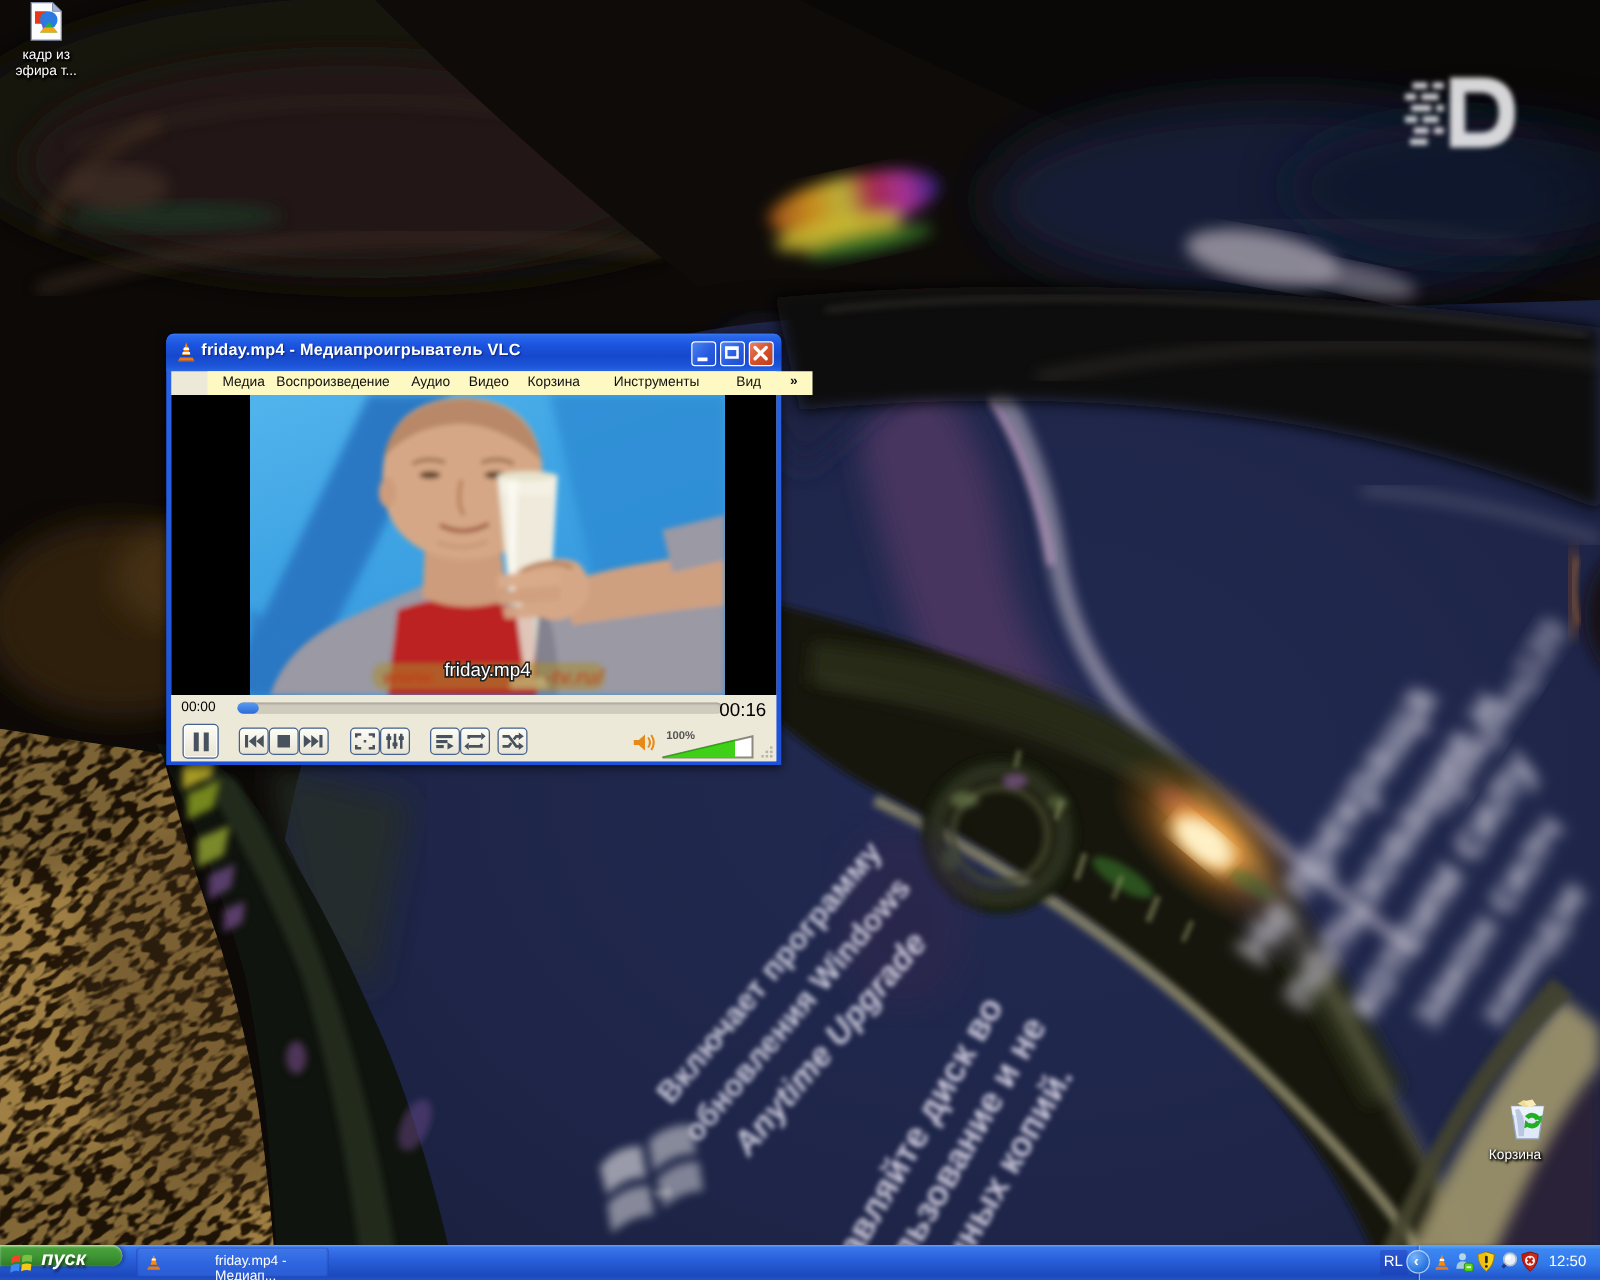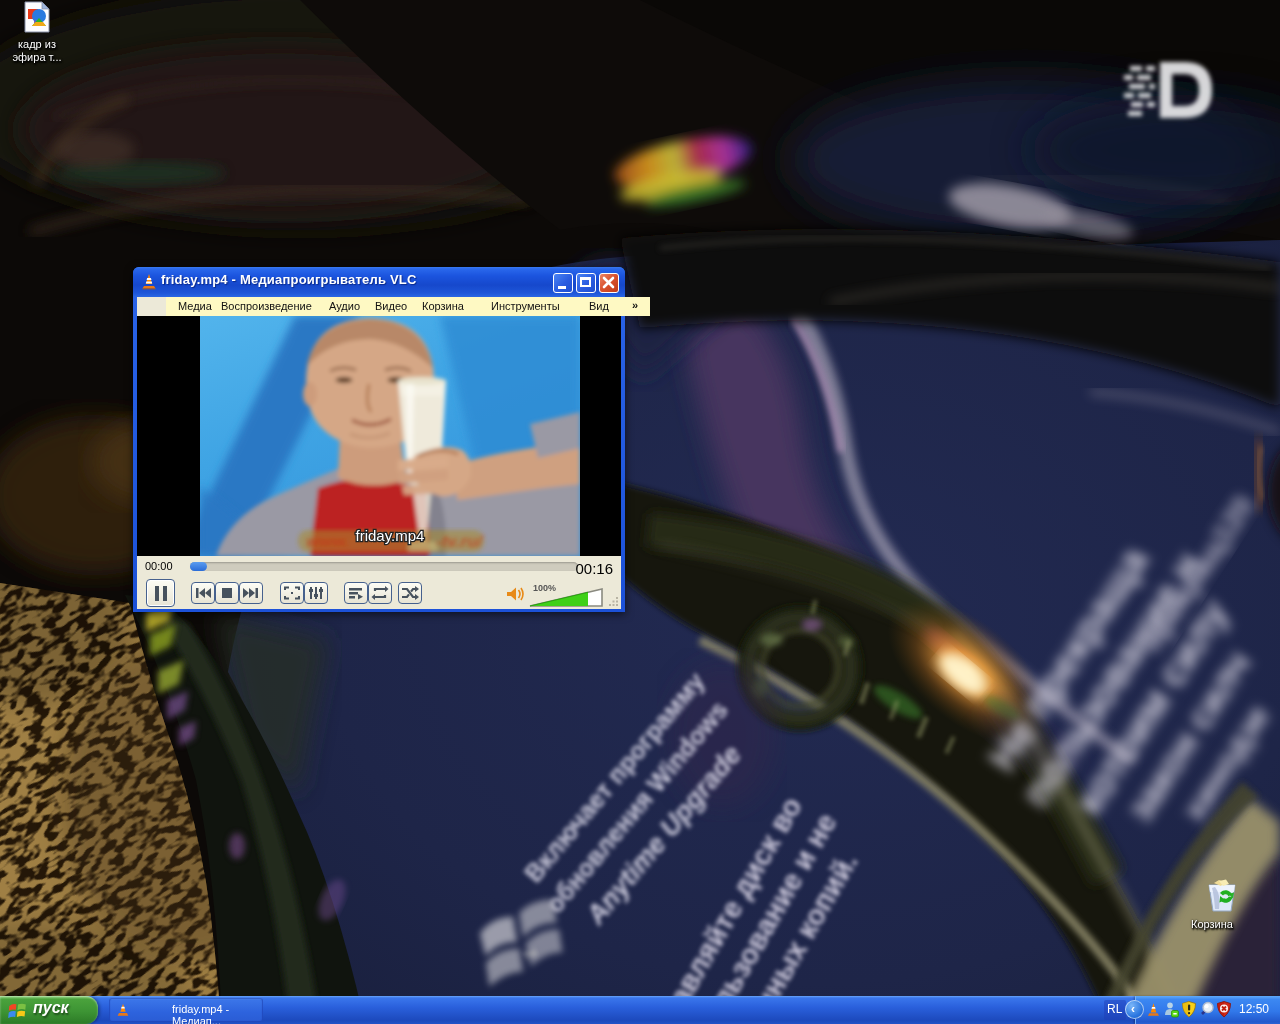--- a/index.html
+++ b/index.html
@@ -481,21 +481,21 @@
           <rect x="3.5" y="7" width="2" height="2"></rect>
           <rect x="0" y="7" width="2" height="2"></rect>
         </g>
     </svg>
   </div>
 </div>
 
 <div class="abs" style="left:0;top:996px;width:1280px;height:28px;
    background:linear-gradient(180deg,#6aa6fa 0%,#3a76ec 7%,#2a60dc 40%,#1c49bc 88%,#2153c8 100%);">
 
-  <div class="abs" style="left:0;top:0;width:98px;height:28px;border-radius:0 12px 12px 0;
+  <div class="abs" style="left:0;top:0;width:98px;height:17px;border-radius:0 12px 12px 0;
      background:linear-gradient(180deg,#7ece6c 0%,#4aa23c 12%,#3d9434 55%,#2e7d28 95%);
      box-shadow:inset 0 1px 2px rgba(255,255,255,0.5), 2px 0 3px rgba(0,0,0,0.3);">
     <svg class="abs" style="left:7px;top:4px;" width="22" height="20" viewBox="0 0 22 20">
       <g transform="rotate(-4 11 10)">
         <path d="M2.6,5.4 Q6,2.8 9.8,4.2 L8.9,9.6 Q5.6,8.4 1.8,10.2 Z" fill="#f34524"></path>
         <path d="M11.4,4.6 Q15.2,3.2 19.2,5 L18.3,10.2 Q14.8,8.6 10.5,10 Z" fill="#7cc043"></path>
         <path d="M1.6,11.8 Q5.2,10 8.7,11.2 L7.8,16.8 Q4.8,15.6 0.6,17.4 Z" fill="#3a8af0"></path>
         <path d="M10.3,11.6 Q14,10.2 18,11.8 L17.1,17 Q13.6,15.5 9.4,16.9 Z" fill="#f8c818"></path>
       </g>
     </svg>

